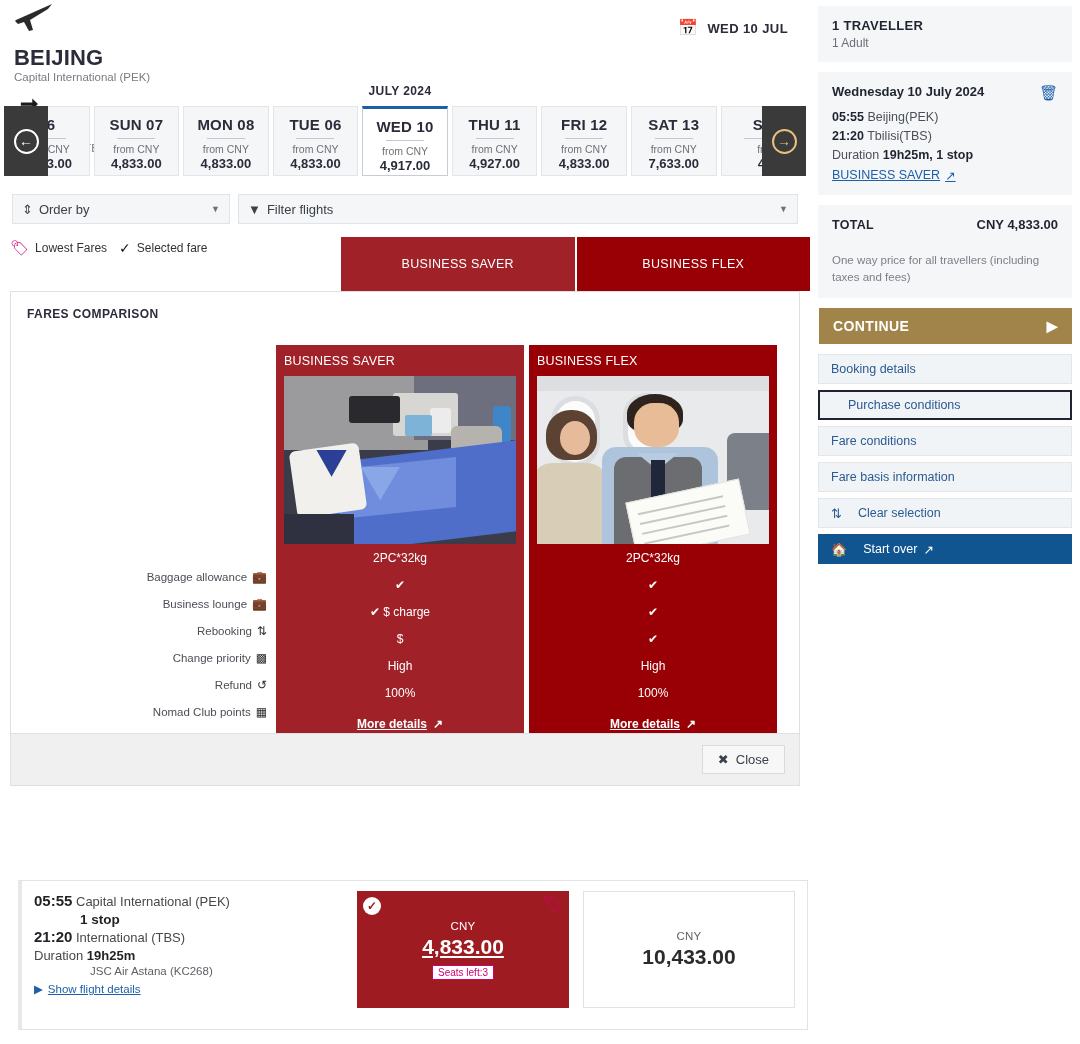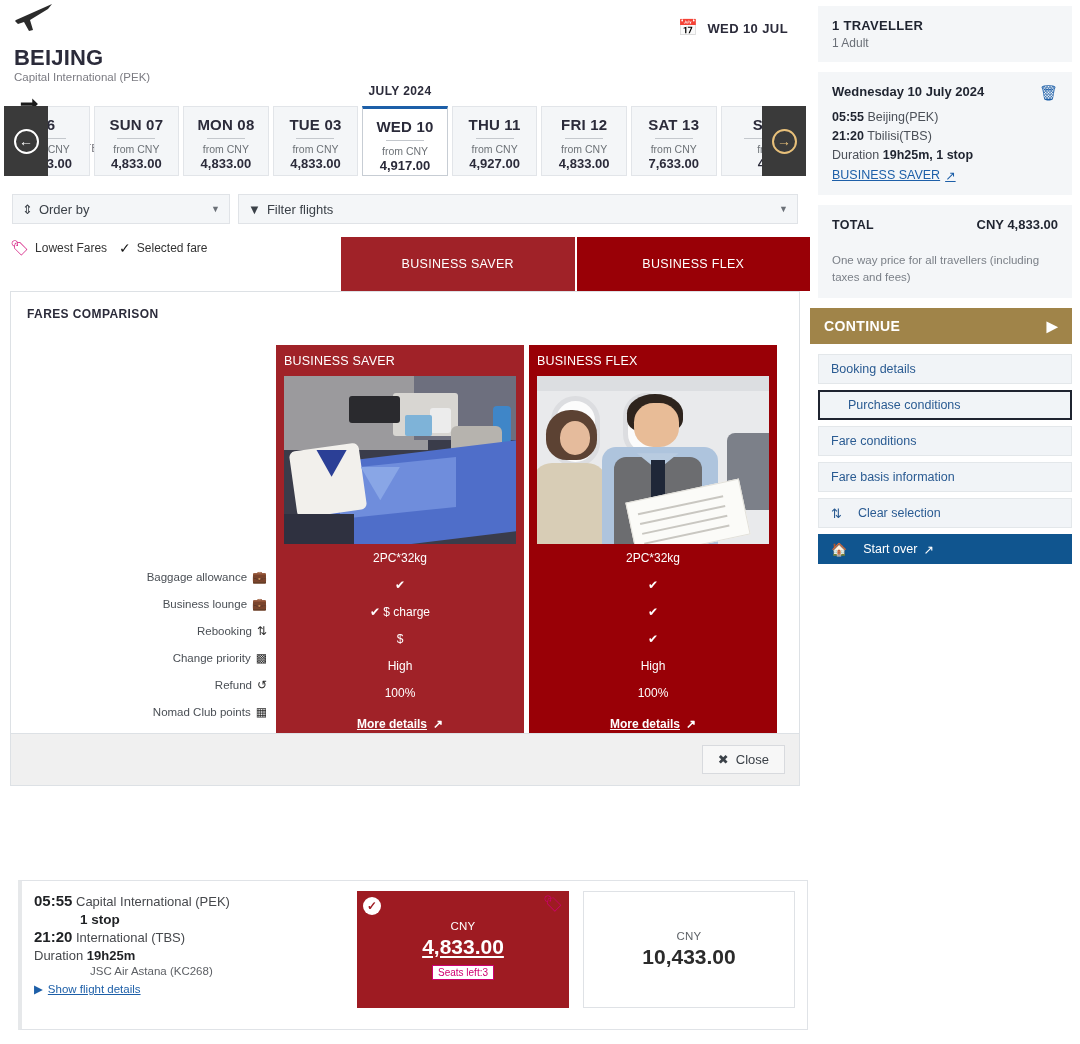--- a/index.html
+++ b/index.html
@@ -234,21 +234,21 @@
   .trip-fare {
     font-size: 12.5px; color: #1d5fa8; text-decoration: underline; display: inline-flex;
     align-items: center; gap: 5px; margin-top: 2px; cursor: pointer;
   }
   .trash { position: absolute; right: 14px; top: 12px; color: #1d5fa8; font-size: 15px; cursor: pointer; }
   .total-row { display: flex; justify-content: space-between; align-items: baseline; }
   .total-lbl { font-size: 12.5px; font-weight: bold; color: #1f2430; letter-spacing: .3px; }
   .total-val { font-size: 13px; font-weight: bold; color: #1f2430; }
   .total-note { font-size: 11.5px; color: #7b8088; line-height: 17px; margin-top: 20px; }
   .continue-btn {
-    margin: 6px 8px 10px 0; height: 36px; background: #a08449; color: #ffffff;
+    margin: 6px 8px 10px 9px; height: 36px; background: #a08449; color: #ffffff;
     display: flex; align-items: center; justify-content: space-between; padding: 0 14px;
     font-size: 14px; font-weight: bold; letter-spacing: .4px; cursor: pointer;
   }
   .side-link {
     margin: 0 8px 6px 8px; height: 30px; background: #f1f4f7; border: 1px solid #e3e7ea;
     display: flex; align-items: center; padding: 0 12px; font-size: 12.5px; color: #2a5b92;
     cursor: pointer;
   }
   .side-link.focused { border: 2px solid #1f2430; background: #f1f4f7; padding-left: 28px; }
   .side-action {
@@ -302,21 +302,21 @@
           <div class="cal-from">from CNY</div>
           <div class="cal-price">4,833.00</div>
         </div>
         <div class="cal-day">
           <div class="cal-dow">MON 08</div>
           <div class="cal-sep"></div>
           <div class="cal-from">from CNY</div>
           <div class="cal-price">4,833.00</div>
         </div>
         <div class="cal-day">
-          <div class="cal-dow">TUE 03</div>
+          <div class="cal-dow">TUE 06</div>
           <div class="cal-sep"></div>
           <div class="cal-from">from CNY</div>
           <div class="cal-price">4,833.00</div>
         </div>
         <div class="cal-day selected">
           <div class="cal-dow">WED 10</div>
           <div class="cal-sep"></div>
           <div class="cal-from">from CNY</div>
           <div class="cal-price">4,917.00</div>
         </div>

